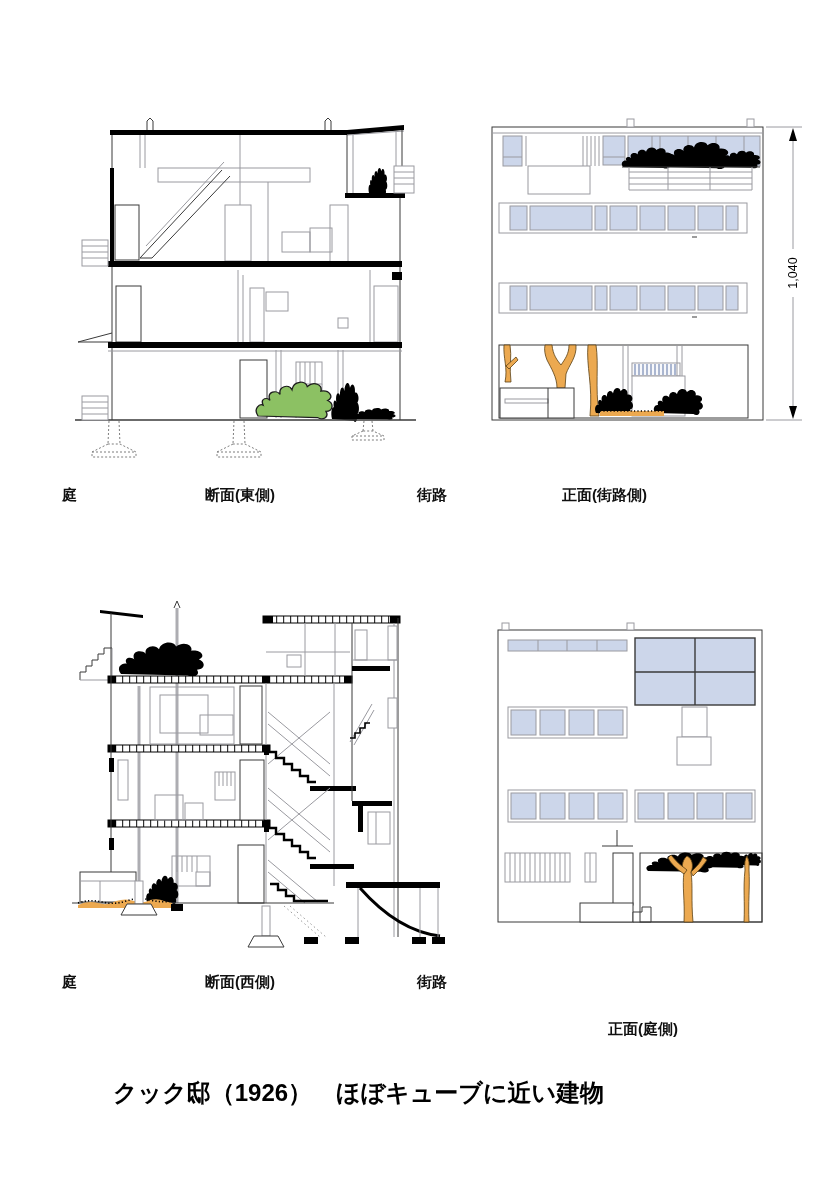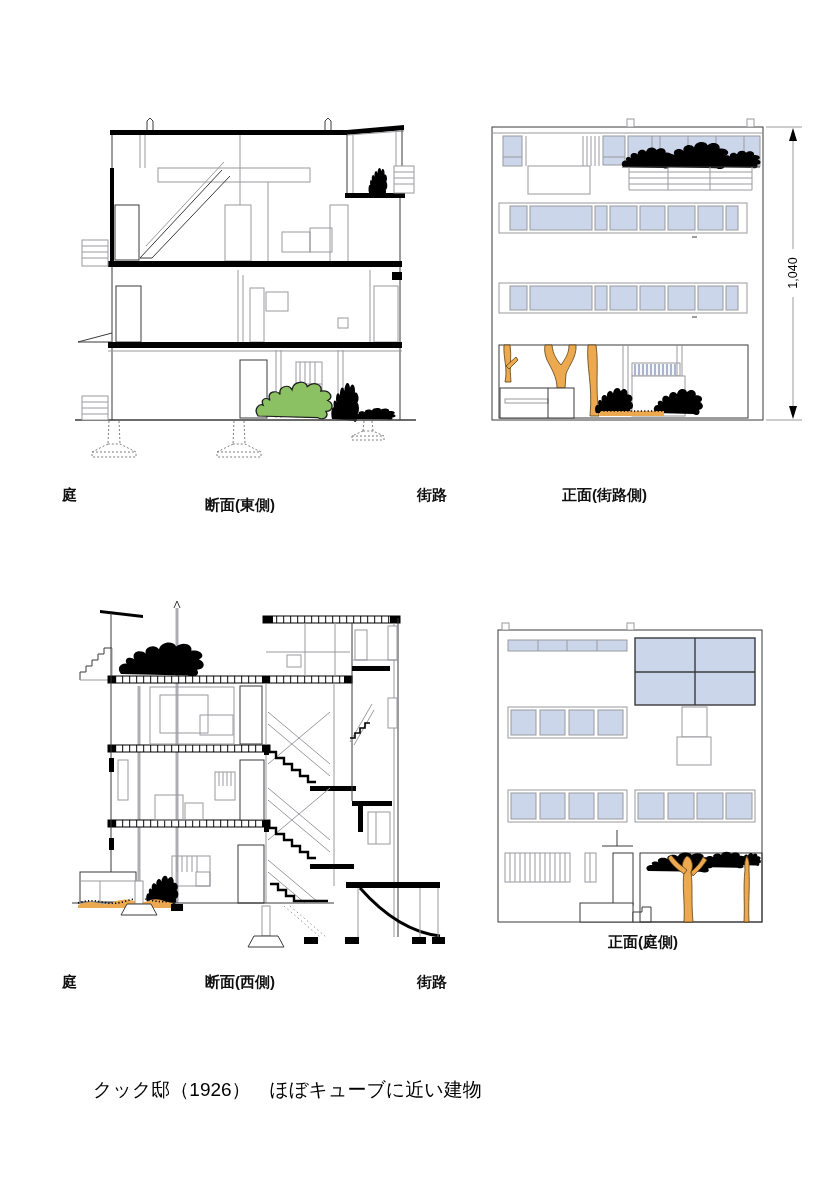--- a/index.html
+++ b/index.html
@@ -21,21 +21,21 @@
   .winf{fill:var(--window-blue);stroke:var(--line-dark);stroke-width:1.4}
   .grn{fill:var(--plant-green);stroke:#1e1e1e;stroke-width:0.8}
   .org{fill:var(--trunk-orange);stroke:var(--trunk-edge);stroke-width:0.8}
   .orgf{fill:var(--trunk-orange);stroke:none}
   .dsh{stroke:var(--dash-gray);stroke-width:1;fill:none;stroke-dasharray:2 2}
   .dsh2{stroke:#999;stroke-width:1;fill:none;stroke-dasharray:1.5 3}
   .dot{stroke:var(--ink);stroke-width:1.6;fill:none;stroke-dasharray:1.2 2.2}
   .stp{stroke:var(--ink);stroke-width:2.4;fill:none}
   .slat{stroke:var(--slat-blue);stroke-width:2.2;fill:none}
   .lbl{position:absolute;white-space:nowrap;color:#101010;font-size:15px;font-weight:600;}
-  .cap{position:absolute;white-space:nowrap;color:#000;font-size:19px;font-weight:400;}
+  .cap{position:absolute;white-space:nowrap;color:#000;font-size:24px;font-weight:700;margin-left:20px;}
   .dim{position:absolute;left:769px;top:264px;width:48px;height:18px;line-height:18px;
        text-align:center;transform:rotate(-90deg);background:#fff;font-size:12.5px;color:#000;}
 </style>
 </head>
 <body>
 
 <div id="sheet">
 
 <svg id="cv" width="840" height="1188" viewBox="0 0 840 1188">
   <defs>
@@ -478,26 +478,26 @@
         <path class="org" d="M684,922 C685,900 682,886 684,872 C680,866 684,858 687,856 C692,858 694,866 691,872 C693,886 691,900 693,922 Z"></path>
         <path class="org" d="M684,874 Q672,866 668,858 L671,855 Q678,864 687,870 Z"></path>
         <path class="org" d="M691,872 Q700,864 703,857 L707,860 Q702,868 693,876 Z"></path>
         <path class="org" d="M744,922 C745,902 743,888 745,870 Q744,860 747,856 Q750,861 749,870 C750,888 748,902 749,922 Z"></path>
       </g>
     </g>
   </g>
 </svg>
 
 <div class="lbl" style="left:62px;top:486px">庭</div>
-<div class="lbl" style="left:205px;top:496px">断面(東側)</div>
+<div class="lbl" style="left:205px;top:486px">断面(東側)</div>
 <div class="lbl" style="left:417px;top:486px">街路</div>
 <div class="lbl" style="left:562px;top:486px">正面(街路側)</div>
 
 <div class="lbl" style="left:62px;top:973px">庭</div>
 <div class="lbl" style="left:205px;top:973px">断面(西側)</div>
 <div class="lbl" style="left:417px;top:973px">街路</div>
-<div class="lbl" style="left:608px;top:933px">正面(庭側)</div>
+<div class="lbl" style="left:608px;top:1020px">正面(庭側)</div>
 
 <div class="dim">1,040</div>
 
 <div class="cap" style="left:93px;top:1077px">クック邸（1926）　ほぼキューブに近い建物</div>
 
 </div>
 
 </body></html>

